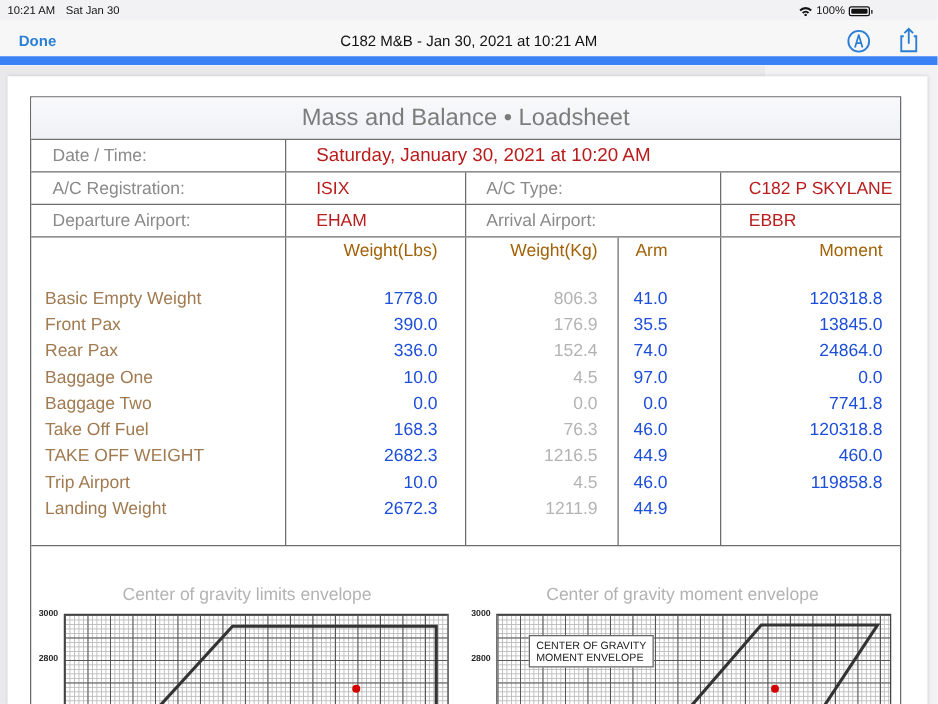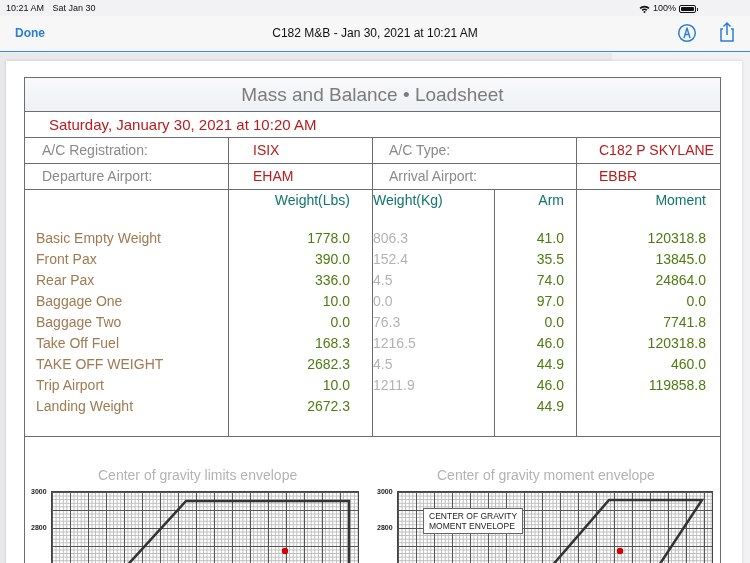--- a/index.html
+++ b/index.html
@@ -6,21 +6,21 @@
   html, body { width: 750px; height: 563px; overflow: hidden; background: #f2f2f4; font-family: "Liberation Sans", sans-serif; }
 
   .status-bar { position: absolute; top: 0; left: 0; width: 696px; height: 16px; font-size: 9px; color: #111; }
   .status-left { position: absolute; left: 6px; top: 3px; }
   .status-left span + span { margin-left: 6px; }
   .status-right { position: absolute; right: 0; top: 3px; display: flex; align-items: flex-end; gap: 3px; }
   .battery { width: 17px; height: 8px; border: 1px solid #111; border-radius: 2px; padding: 1px; position: relative; }
   .battery::after { content: ""; position: absolute; right: -3px; top: 2px; width: 1.5px; height: 3px; background: #111; }
   .battery-fill { width: 100%; height: 100%; background: #111; border-radius: 1px; }
 
-  .nav-bar { position: absolute; top: 16px; left: 0; width: 750px; height: 36px; background: #f7f7f8; border-bottom: 1px solid #3b82f6; }
+  .nav-bar { position: absolute; top: 16px; left: 0; width: 750px; height: 36px; background: #f7f7f8; border-bottom: 7px solid #3b82f6; }
   .nav-done { position: absolute; left: 15px; top: 10px; font-size: 12px; font-weight: bold; color: #2a7fd4; cursor: pointer; }
   .nav-title { position: absolute; left: 0; right: 0; top: 10px; text-align: center; font-size: 12px; color: #111; }
   .nav-markup { position: absolute; left: 677px; top: 7px; width: 20px; height: 20px; cursor: pointer; }
   .nav-share { position: absolute; left: 717px; top: 5px; width: 20px; height: 22px; cursor: pointer; }
 
   .viewer { position: absolute; top: 53px; left: 0; width: 612px; height: 510px; background: #e9e9ec; }
   .page { position: absolute; top: 8px; left: 6px; width: 736px; height: 520px; background: #fff; box-shadow: 0 0 3px rgba(0,0,0,0.15); }
 
   .sheet { position: absolute; left: 18px; top: 16px; width: 697px; border: 1.5px solid #6d6d6d; }
   .sheet-title { height: 34px; background: linear-gradient(#f9f9fb, #eef1f5); border-bottom: 1.5px solid #6d6d6d; text-align: center; font-size: 19px; line-height: 34px; color: #7c7c7c; }
@@ -30,31 +30,31 @@
   .info-row .val { color: #b91c1c; }
   .c1 { width: 204px; border-right: 1.5px solid #6d6d6d; }
   .c2 { width: 144px; border-right: 1.5px solid #6d6d6d; padding-left: 24px; }
   .c3 { width: 204px; border-right: 1.5px solid #6d6d6d; padding-left: 16px !important; }
   .c4 { flex: 1; padding-left: 22px; }
   .cwide { flex: 1; padding-left: 24px; font-size: 15px; }
 
   .data-table { display: flex; height: 247px; border-bottom: 1.5px solid #6d6d6d; font-size: 14px; }
   .dcol { border-right: 1.5px solid #6d6d6d; position: relative; }
   .dcol:last-child { border-right: none; }
-  .dcol .hdr { height: 20px; line-height: 20px; color: #0f766e; }
+  .dcol .hdr { height: 20px; line-height: 20px; color: #a16207; }
   .dcol .rows { padding-top: 18px; }
   .dcol .cell { height: 21px; line-height: 21px; }
   .col-label { width: 204px; padding-left: 11px; }
   .col-label .cell { color: #a07a50; }
   .col-lbs { width: 144px; text-align: right; padding-right: 22px; }
-  .col-kg { width: 122px; text-align: left; padding-right: 16px; }
+  .col-kg { width: 122px; text-align: right; padding-right: 16px; }
   .col-kg .cell { color: #b3b3b3; }
-  .col-arm { width: 82px; text-align: right; padding-right: 12px; }
+  .col-arm { width: 82px; text-align: right; padding-right: 42px; }
   .col-moment { flex: 1; text-align: right; padding-right: 14px; }
-  .col-lbs .cell, .col-arm .cell, .col-moment .cell { color: #4d7c0f; }
+  .col-lbs .cell, .col-arm .cell, .col-moment .cell { color: #1d4ed8; }
 
   .charts { height: 140px; position: relative; }
   .chart { position: absolute; top: 0; }
   .chart-title { position: absolute; font-size: 14px; color: #b3b3b3; white-space: nowrap; }
   .y-tick { position: absolute; font-size: 7px; font-weight: bold; color: #222; }
   .grid {
     position: absolute; border: 1px solid #444;
     background-color: #fff;
     background-image:
       linear-gradient(#555 1px, transparent 1px),
@@ -100,20 +100,21 @@
     <path d="M10 14 V2 M6.5 5.5 L10 2 L13.5 5.5" fill="none" stroke="#2a7fd4" stroke-width="1.5"></path>
   </svg>
 </div>
 
 <div class="viewer">
   <div class="page">
     <div class="sheet">
       <div class="sheet-title">Mass and Balance • Loadsheet</div>
 
       <div class="info-row">
+        <div class="lbl c1">Date / Time:</div>
         <div class="val cwide">Saturday, January 30, 2021 at 10:20 AM</div>
       </div>
 
       <div class="info-row">
         <div class="lbl c1">A/C Registration:</div>
         <div class="val c2">ISIX</div>
         <div class="lbl c3">A/C Type:</div>
         <div class="val c4">C182 P SKYLANE</div>
       </div>
 
@@ -150,20 +151,21 @@
             <div class="cell">168.3</div>
             <div class="cell">2682.3</div>
             <div class="cell">10.0</div>
             <div class="cell">2672.3</div>
           </div>
         </div>
         <div class="dcol col-kg">
           <div class="hdr">Weight(Kg)</div>
           <div class="rows">
             <div class="cell">806.3</div>
+            <div class="cell">176.9</div>
             <div class="cell">152.4</div>
             <div class="cell">4.5</div>
             <div class="cell">0.0</div>
             <div class="cell">76.3</div>
             <div class="cell">1216.5</div>
             <div class="cell">4.5</div>
             <div class="cell">1211.9</div>
           </div>
         </div>
         <div class="dcol col-arm">

